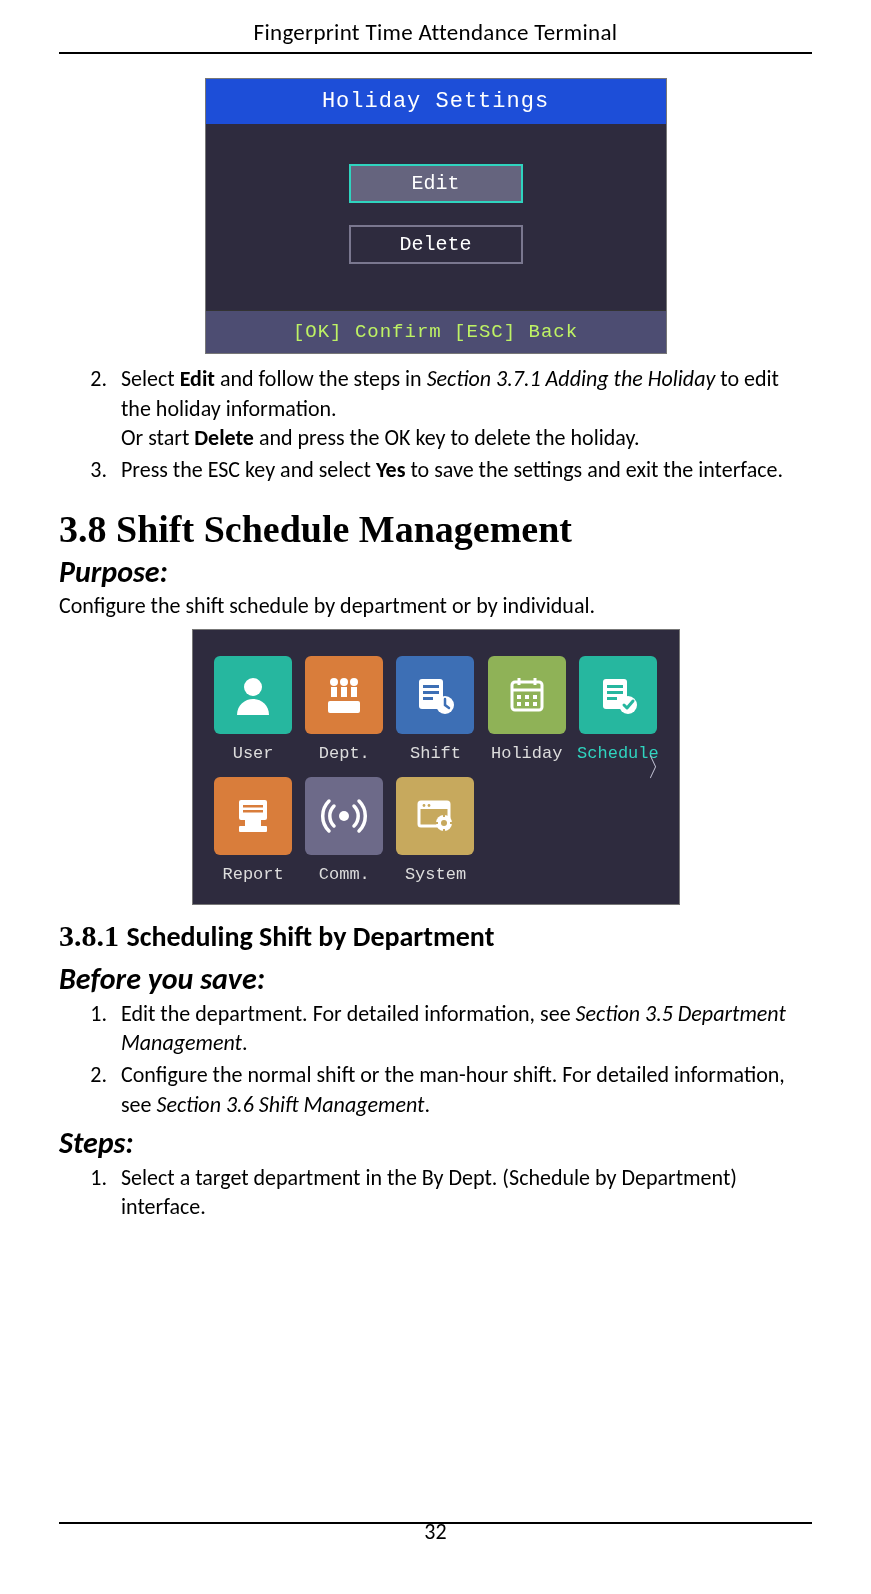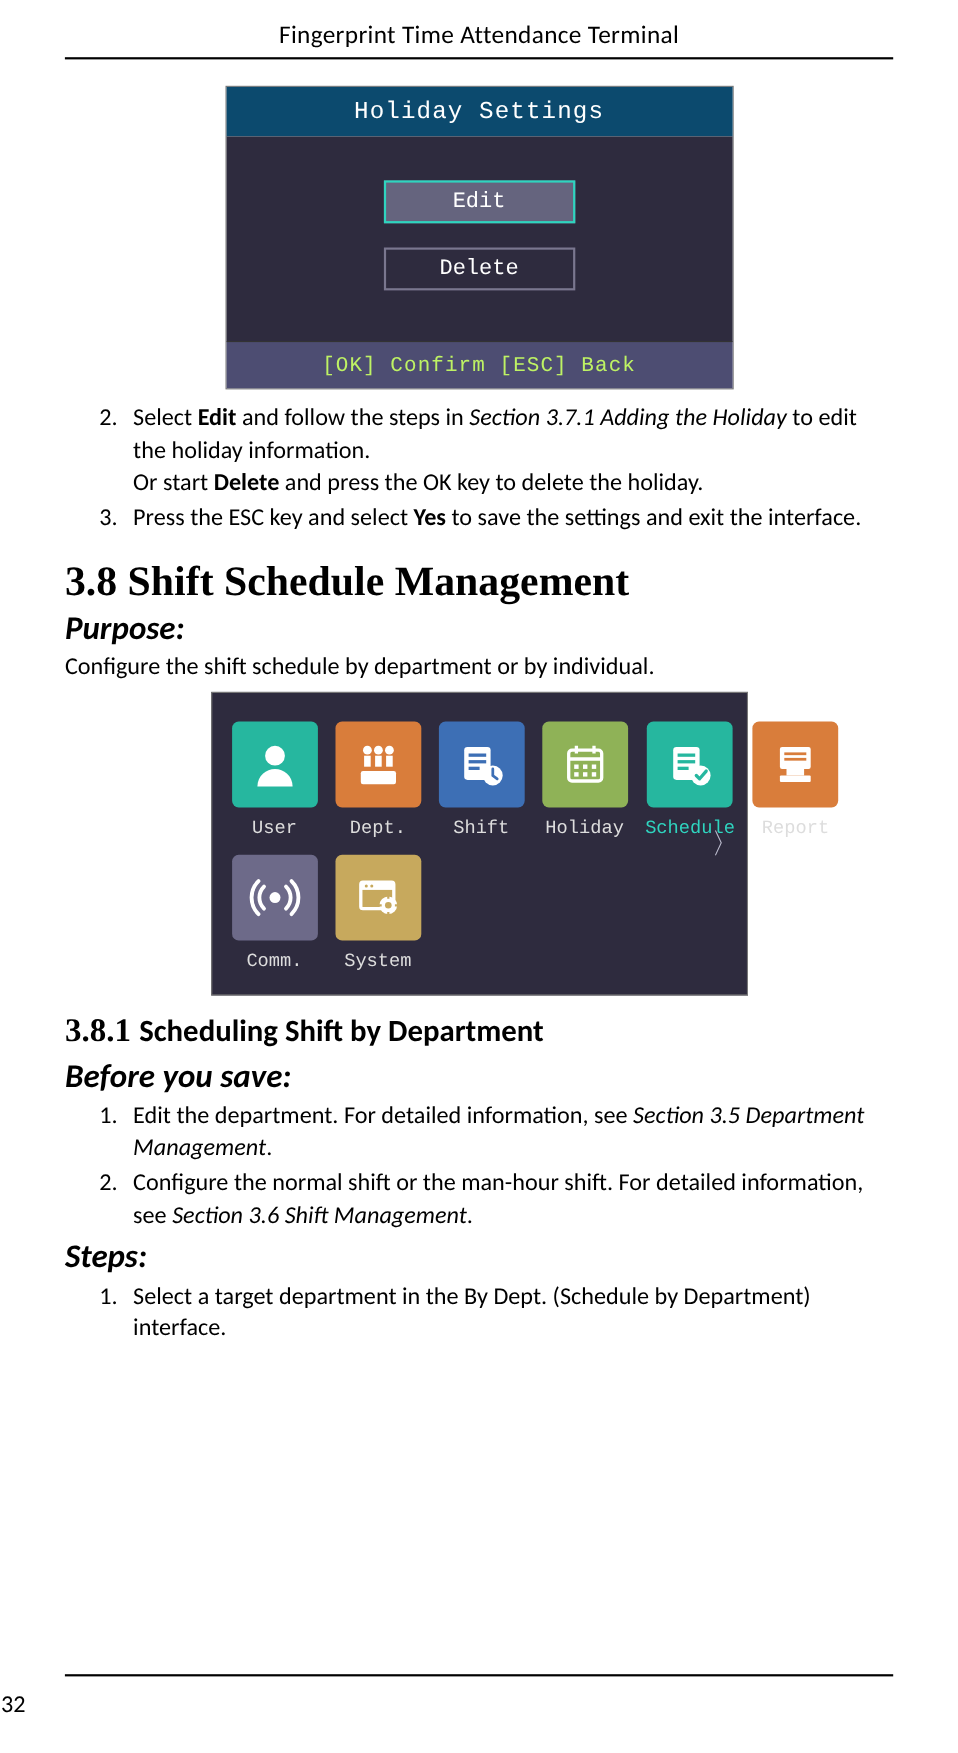--- a/index.html
+++ b/index.html
@@ -1,44 +1,44 @@
 <!DOCTYPE html>
 <html><head>
 <meta charset="utf-8">
 <style>
   html,body{margin:0;padding:0;background:#fff;font-family:Calibri,"Segoe UI",Arial,sans-serif;color:#000}
   .page{width:869px;min-height:1594px;margin:0 auto;box-sizing:border-box;padding:18px 58px 0 58px;position:relative}
   .hdr{text-align:center;font-size:23px;letter-spacing:.3px;padding-bottom:6px;border-bottom:2px solid #000;margin-bottom:24px}
-  .footer{position:absolute;bottom:32px;left:0;right:0;text-align:left;font-size:22px}
+  .footer{position:absolute;bottom:49px;left:0;right:0;text-align:center;font-size:22px}
   .hr-b{border-top:2px solid #000;position:absolute;left:58px;right:58px;bottom:70px}
 
   
   .shot1{width:460px;margin:0 auto 10px auto;border:1px solid #777}
-  .s1-title{background:#0c4a6e;color:#fff;text-align:center;font-family:"Courier New",monospace;font-size:22px;padding:10px 0;letter-spacing:1px}
+  .s1-title{background:#1d4ed8;color:#fff;text-align:center;font-family:"Courier New",monospace;font-size:22px;padding:10px 0;letter-spacing:1px}
   .s1-body{background:#2e2b3e;padding:40px 0 46px 0;display:flex;flex-direction:column;align-items:center;gap:22px}
   .s1-btn{width:170px;text-align:center;font-family:"Courier New",monospace;font-size:20px;color:#fff;padding:6px 0;border:2px solid #7a778f}
   .s1-btn.sel{background:#65647e;border:2px solid #2fd4bf}
   .s1-foot{background:#4d4d72;color:#bef264;text-align:center;font-family:"Courier New",monospace;font-size:19px;padding:10px 0;letter-spacing:1px;border-top:1px solid #333}
 
   
   .ol{margin:10px 0 18px 0;padding:0}
   .li{display:flex;font-size:22px;line-height:1.35;margin-bottom:2px}
   .li .num{width:48px;flex:none;text-align:right;padding-right:14px}
   .li .txt{flex:1}
   .li .txt b{font-weight:700}
   .li .txt i{font-style:italic}
 
   
   h2.sec{font-family:"Times New Roman",serif;font-weight:700;font-size:38px;margin:22px 0 2px 0}
   .lbl{font-style:italic;font-weight:700;font-size:30px;margin:0}
   .para{font-size:22px;margin:2px 0 10px 0}
 
   
   .shot2{width:450px;margin:0 auto 14px auto;background:#2e2b3e;border:1px solid #777;padding:26px 18px 20px 18px;position:relative}
-  .grid{display:grid;grid-template-columns:repeat(6,1fr);gap:14px 16px}
+  .grid{display:grid;grid-template-columns:repeat(5,1fr);gap:14px 6px}
   .cell{display:flex;flex-direction:column;align-items:center;gap:10px}
   .tile{width:78px;height:78px;border-radius:6px;display:flex;align-items:center;justify-content:center}
   .cap{font-family:"Courier New",monospace;color:#ddd;font-size:17px}
   .cap.sel{color:#2fd4bf}
   .chev{position:absolute;right:6px;top:50%;transform:translateY(-50%);color:#bdbdcf;font-size:26px;font-family:"Courier New",monospace}
   .tile svg{width:48px;height:48px}
 
   h3.sub{font-family:"Times New Roman",serif;font-weight:700;font-size:30px;margin:12px 0 6px 0}
   h3.sub .subt{font-family:Calibri,Arial,sans-serif;font-size:28px}
 </style>

